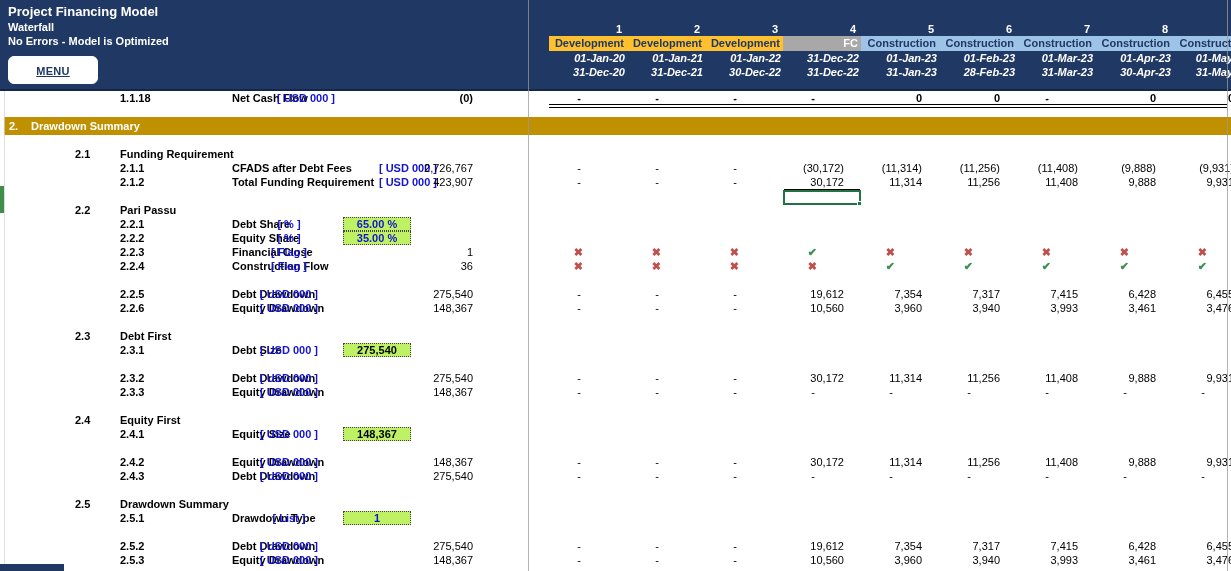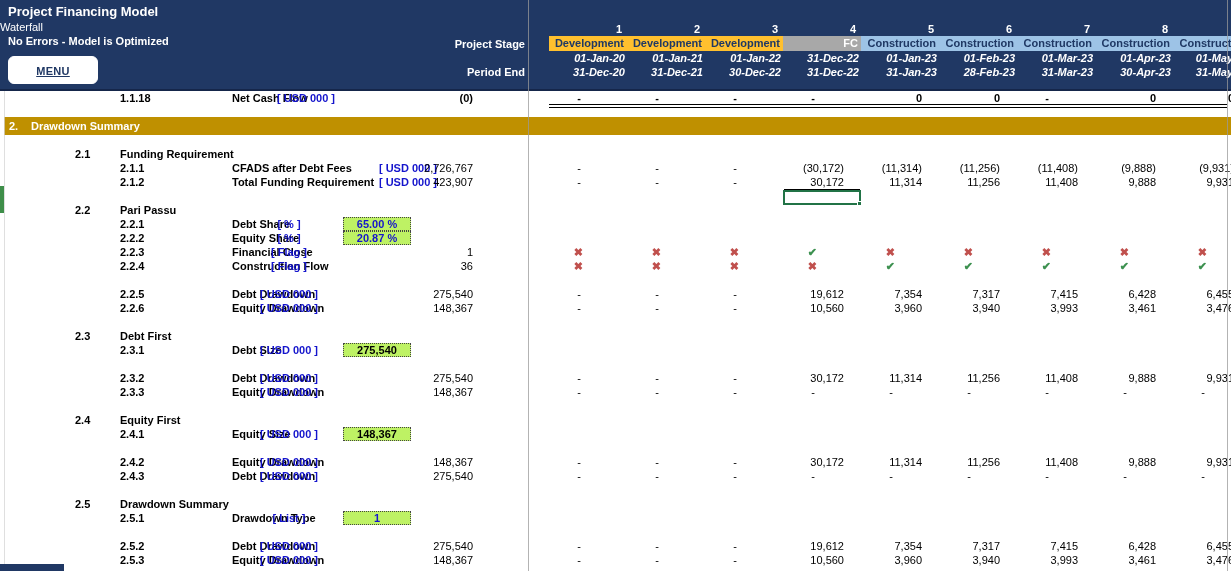--- a/index.html
+++ b/index.html
@@ -8,21 +8,21 @@
   }
   *{margin:0;padding:0;box-sizing:border-box;}
   html,body{background:#fff;}
   .app{position:relative;width:1231px;height:571px;overflow:hidden;background:#fff;
        font-family:"Liberation Sans",sans-serif;font-size:11px;color:#000;}
   
   .hdr{position:absolute;top:0;left:0;width:1231px;height:91px;background:var(--navy);
        border-bottom:2px solid #132档;}
   .hdr{border-bottom:2px solid #15264a;}
   .title{position:absolute;top:4px;left:8px;color:#fff;font-size:13px;font-weight:700;}
-  .subtitle{position:absolute;top:21px;left:0;color:#fff;font-weight:400;font-size:11px;}
+  .subtitle{position:absolute;top:21px;left:8px;color:#fff;font-weight:700;font-size:11px;}
   .status{position:absolute;top:35px;left:8px;color:#fff;font-weight:700;font-size:11px;}
   .menu-btn{position:absolute;top:56px;left:8px;width:90px;height:28px;background:#fff;
        border-radius:6px;text-align:center;line-height:28px;cursor:pointer;border:1px solid #fff;}
   .menu-btn span{color:var(--navy);font-weight:700;text-decoration:underline;font-size:11px;letter-spacing:.3px;}
   .hlab{position:absolute;left:300px;width:225px;text-align:right;color:#fff;font-weight:700;height:14px;line-height:14px;}
   .prow{position:absolute;left:549px;display:flex;}
   .pcell{width:78px;text-align:right;white-space:nowrap;color:#fff;font-weight:700;height:14px;line-height:14px;}
   .pcell.num{padding-right:5px;}
   .pcell.date{padding-right:2px;font-style:italic;}
   .pcell.stage{height:15px;line-height:15px;padding-right:3px;color:#1F3864;}
@@ -66,22 +66,20 @@
 <div class="app">
 
   <div class="hdr">
     <div class="title">Project Financing Model</div>
     <div class="subtitle">Waterfall</div>
     <div class="status">No Errors - Model is Optimized</div>
     <div class="menu-btn">
       <span>MENU</span>
     </div>
 
-    <div class="hlab" style="top:37px">Project Stage</div>
-    <div class="hlab" style="top:65px">Period End</div>
 
     <div class="prow" style="top:22px">
         <span class="pcell num">1</span>
         <span class="pcell num">2</span>
         <span class="pcell num">3</span>
         <span class="pcell num">4</span>
         <span class="pcell num">5</span>
         <span class="pcell num">6</span>
         <span class="pcell num">7</span>
         <span class="pcell num">8</span>
@@ -193,21 +191,21 @@
       <div class="srow item">
         <span class="rid">2.2.1</span>
         <span class="rlab">Debt Share</span>
         <span class="unit">[ % ]</span>
         <span class="inputbox blue">65.00 %</span>
       </div>
       <div class="srow item">
         <span class="rid">2.2.2</span>
         <span class="rlab">Equity Share</span>
         <span class="unit">[ % ]</span>
-        <span class="inputbox blue">20.87 %</span>
+        <span class="inputbox blue">35.00 %</span>
       </div>
       <div class="srow item">
         <span class="rid">2.2.3</span>
         <span class="rlab">Financial Close</span>
         <span class="unit">[ Flag ]</span>
         <span class="total">1</span>
         <span class="vals">
           <span class="vcell flag"><span class="x">✖</span></span>
           <span class="vcell flag"><span class="x">✖</span></span>
           <span class="vcell flag"><span class="x">✖</span></span>

